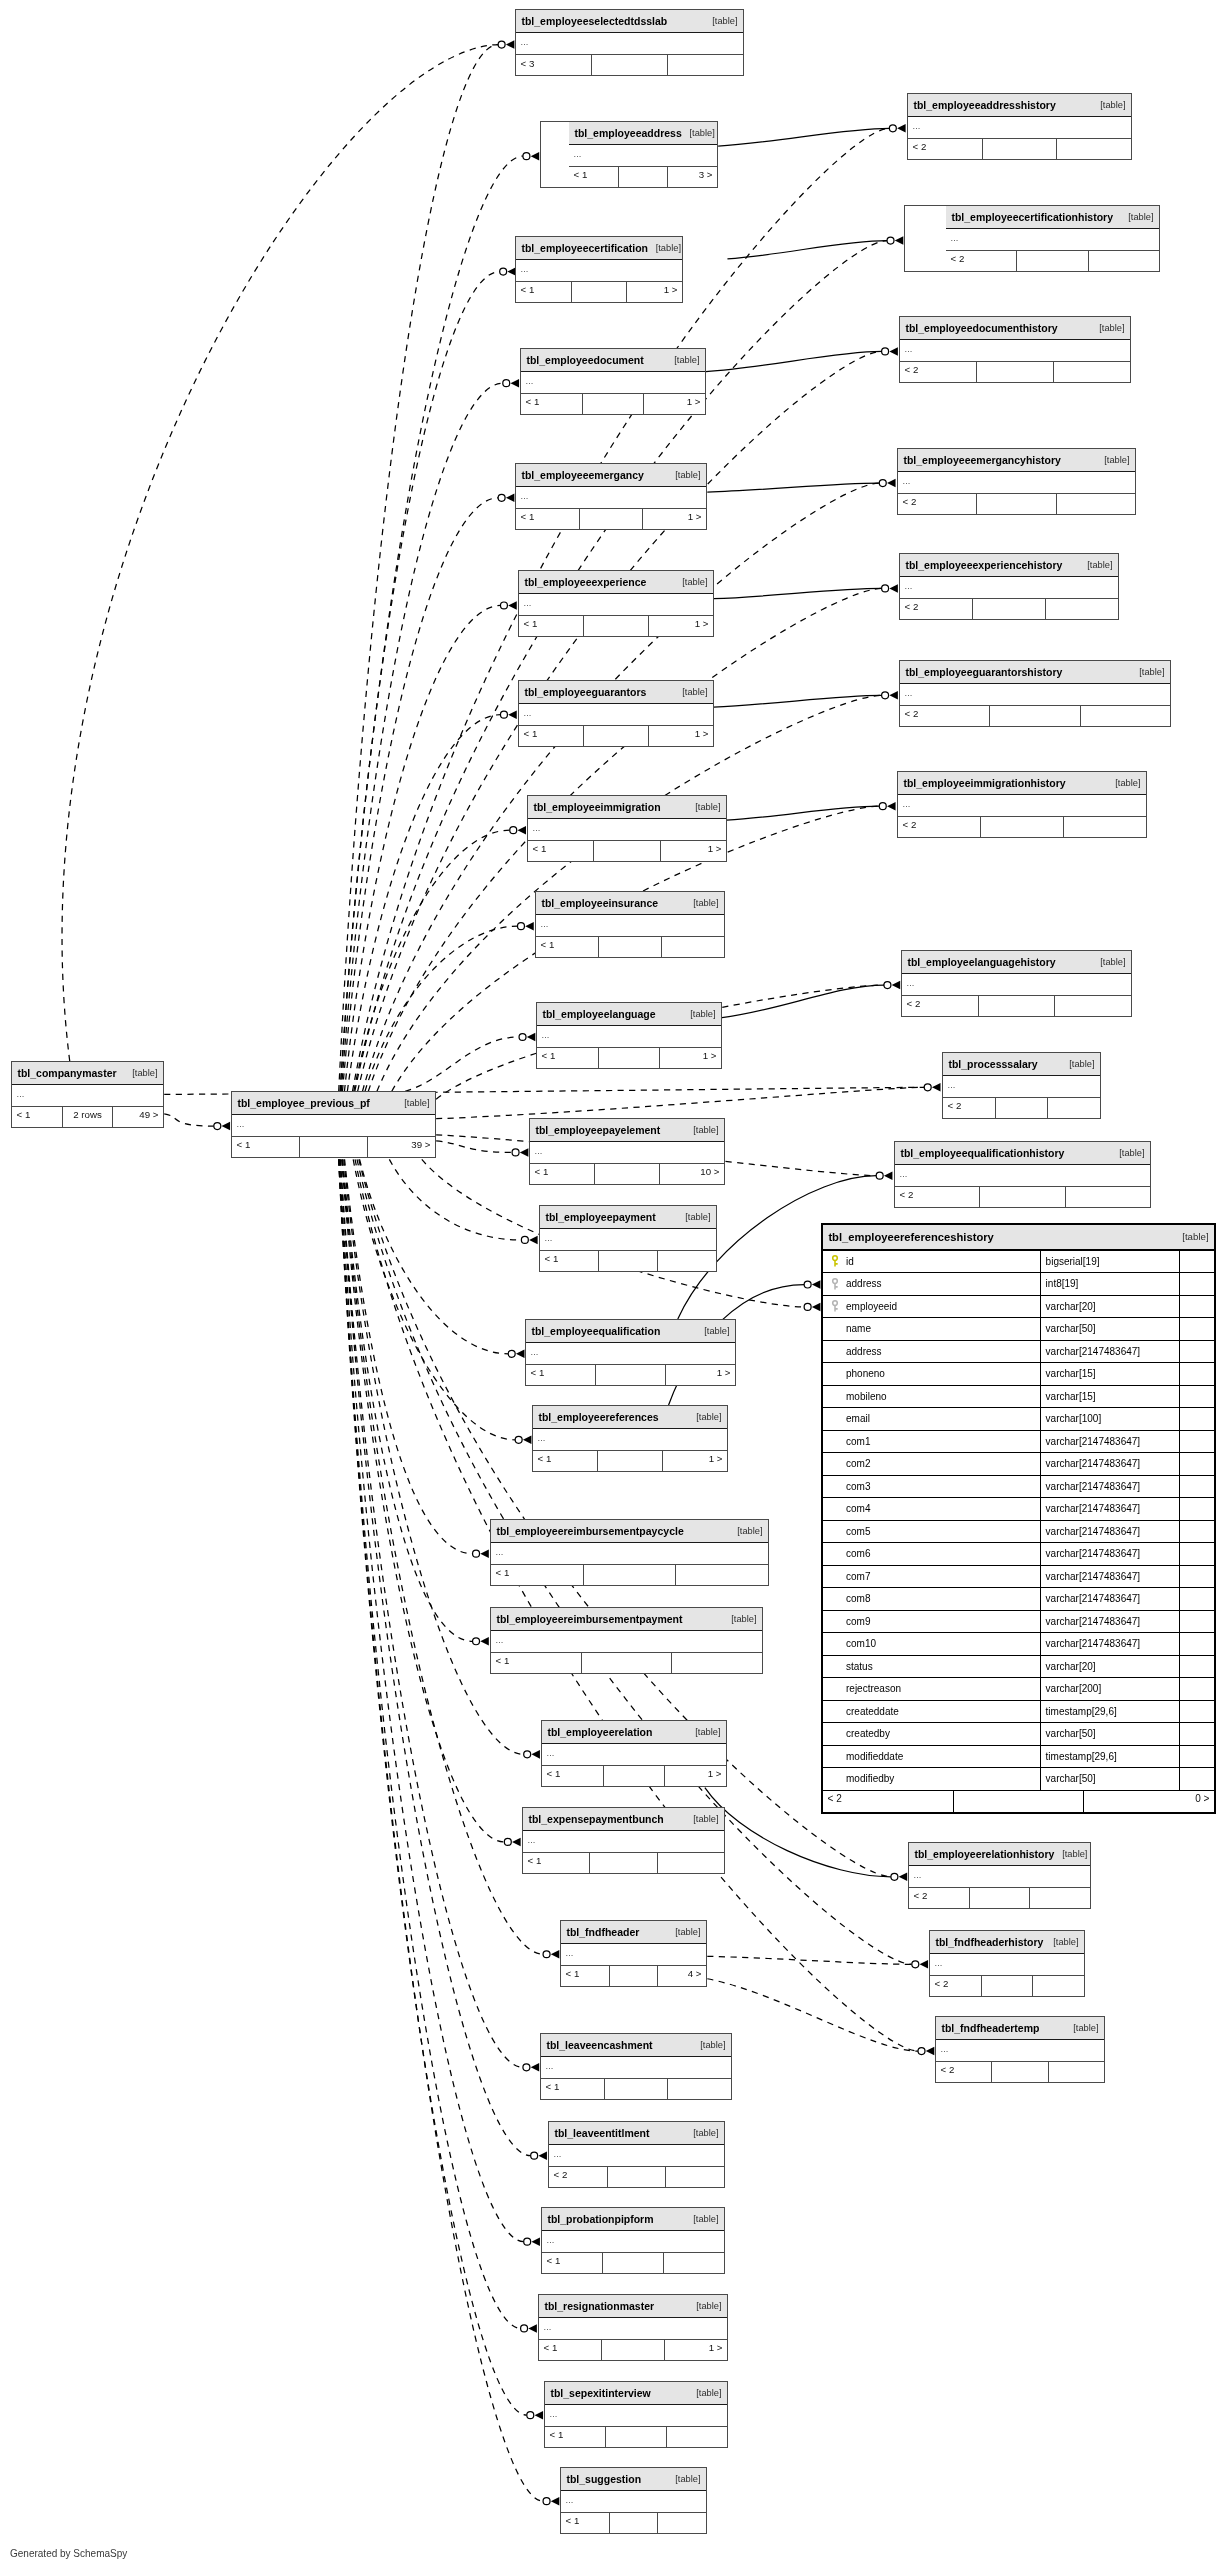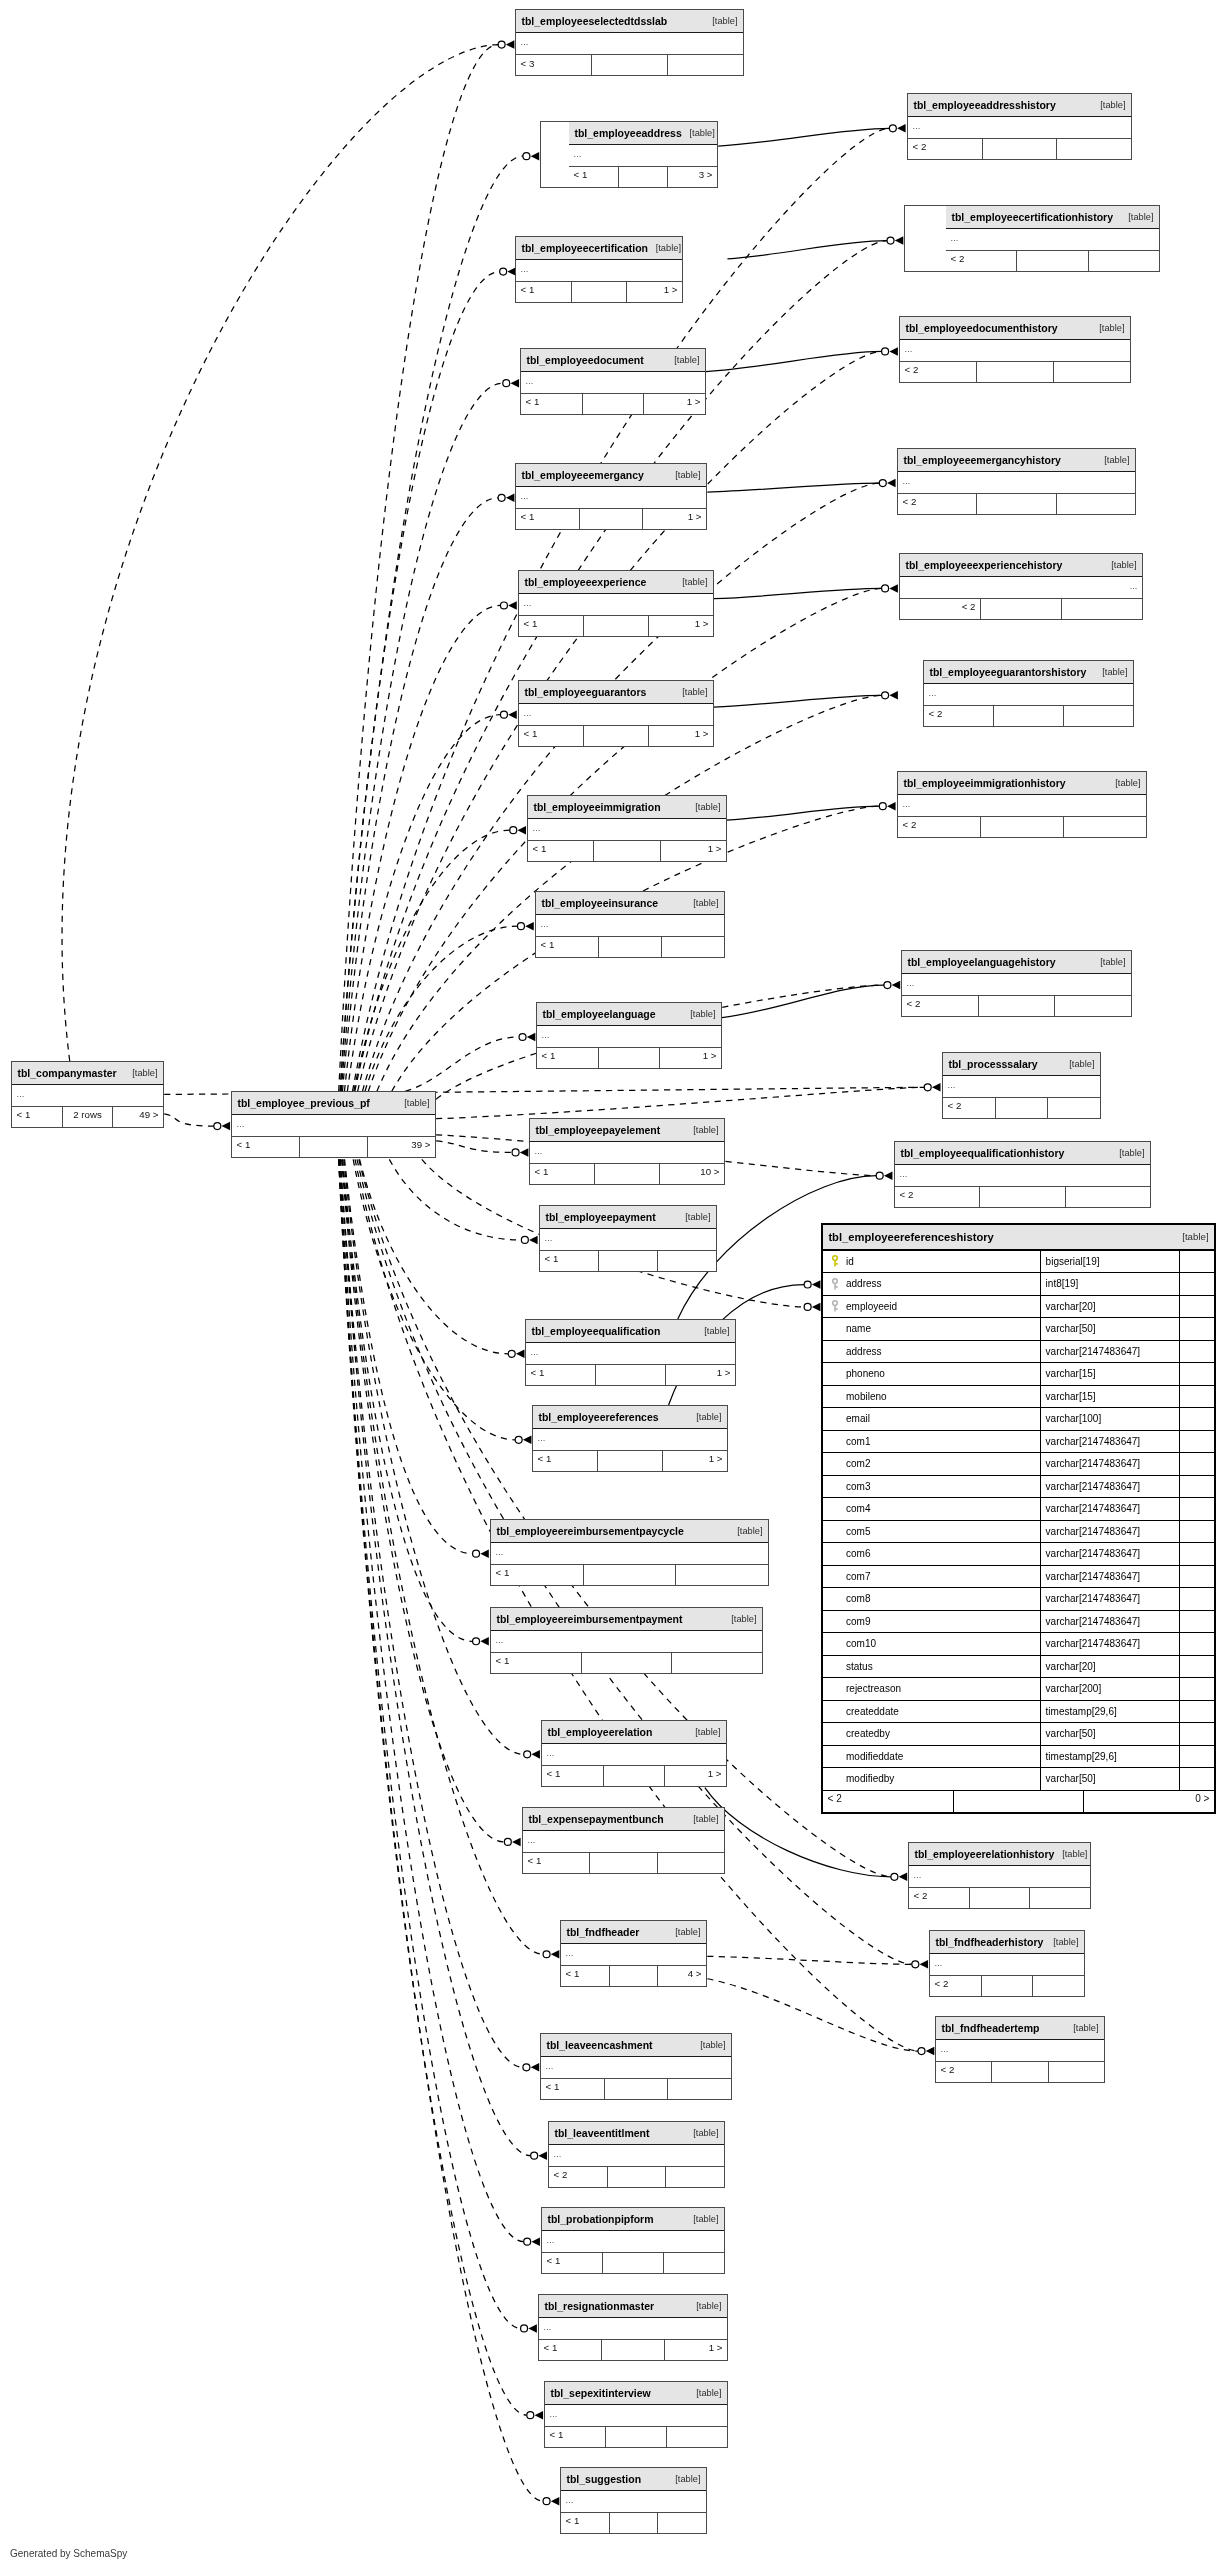--- a/index.html
+++ b/index.html
@@ -544,33 +544,33 @@
         <span class="tname">tbl_employeeemergancyhistory</span>
         <span class="ttag">[table]</span>
       </div>
       <div class="mid">...</div>
       <div class="ftr">
         <span class="fcell l">&lt; 2</span>
         <span class="fcell c"></span>
         <span class="fcell r"></span>
       </div>
     </div>
-    <div class="tbl" style="left: 899px; top: 553px; width: 244px; text-align: right;">
+    <div class="tbl" style="left: 899px; top: 553px; width: 220px;">
       <div class="hdr">
         <span class="tname">tbl_employeeexperiencehistory</span>
         <span class="ttag">[table]</span>
       </div>
       <div class="mid">...</div>
       <div class="ftr">
         <span class="fcell l">&lt; 2</span>
         <span class="fcell c"></span>
         <span class="fcell r"></span>
       </div>
     </div>
-    <div class="tbl" style="left: 899px; top: 660px; width: 211px; margin-left: 24px;">
+    <div class="tbl" style="left: 899px; top: 660px; width: 272px;">
       <div class="hdr">
         <span class="tname">tbl_employeeguarantorshistory</span>
         <span class="ttag">[table]</span>
       </div>
       <div class="mid">...</div>
       <div class="ftr">
         <span class="fcell l">&lt; 2</span>
         <span class="fcell c"></span>
         <span class="fcell r"></span>
       </div>

